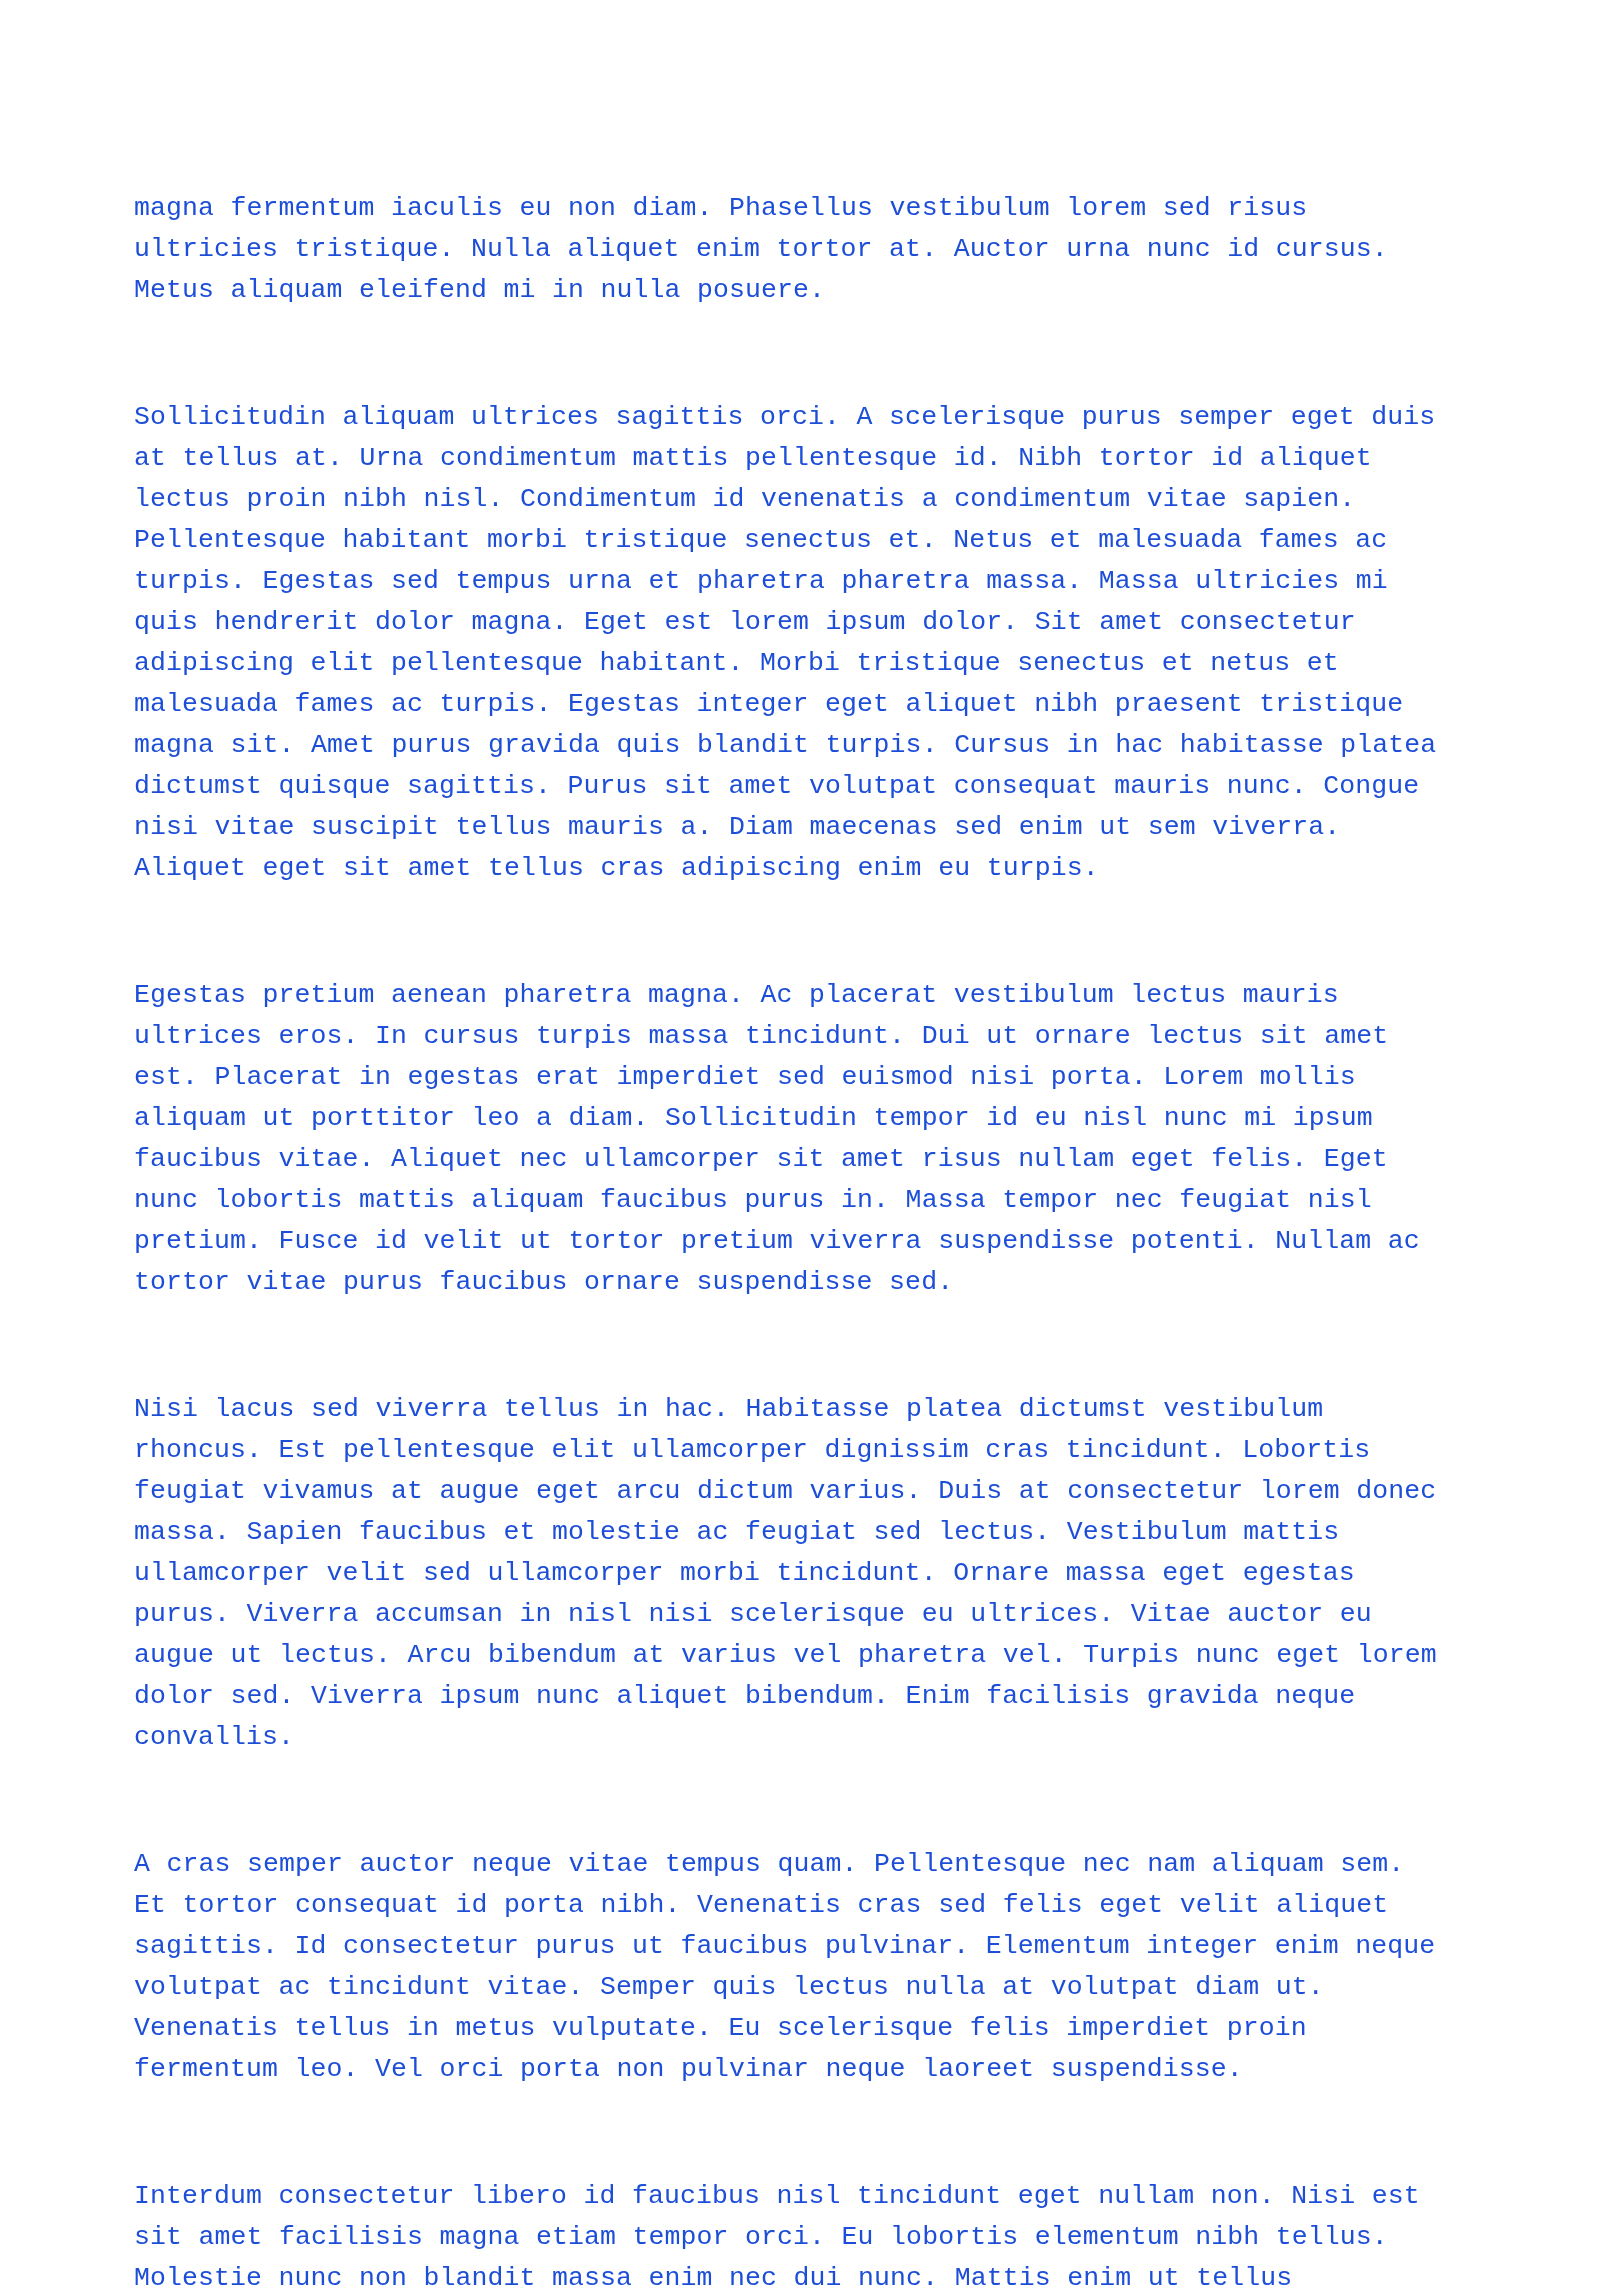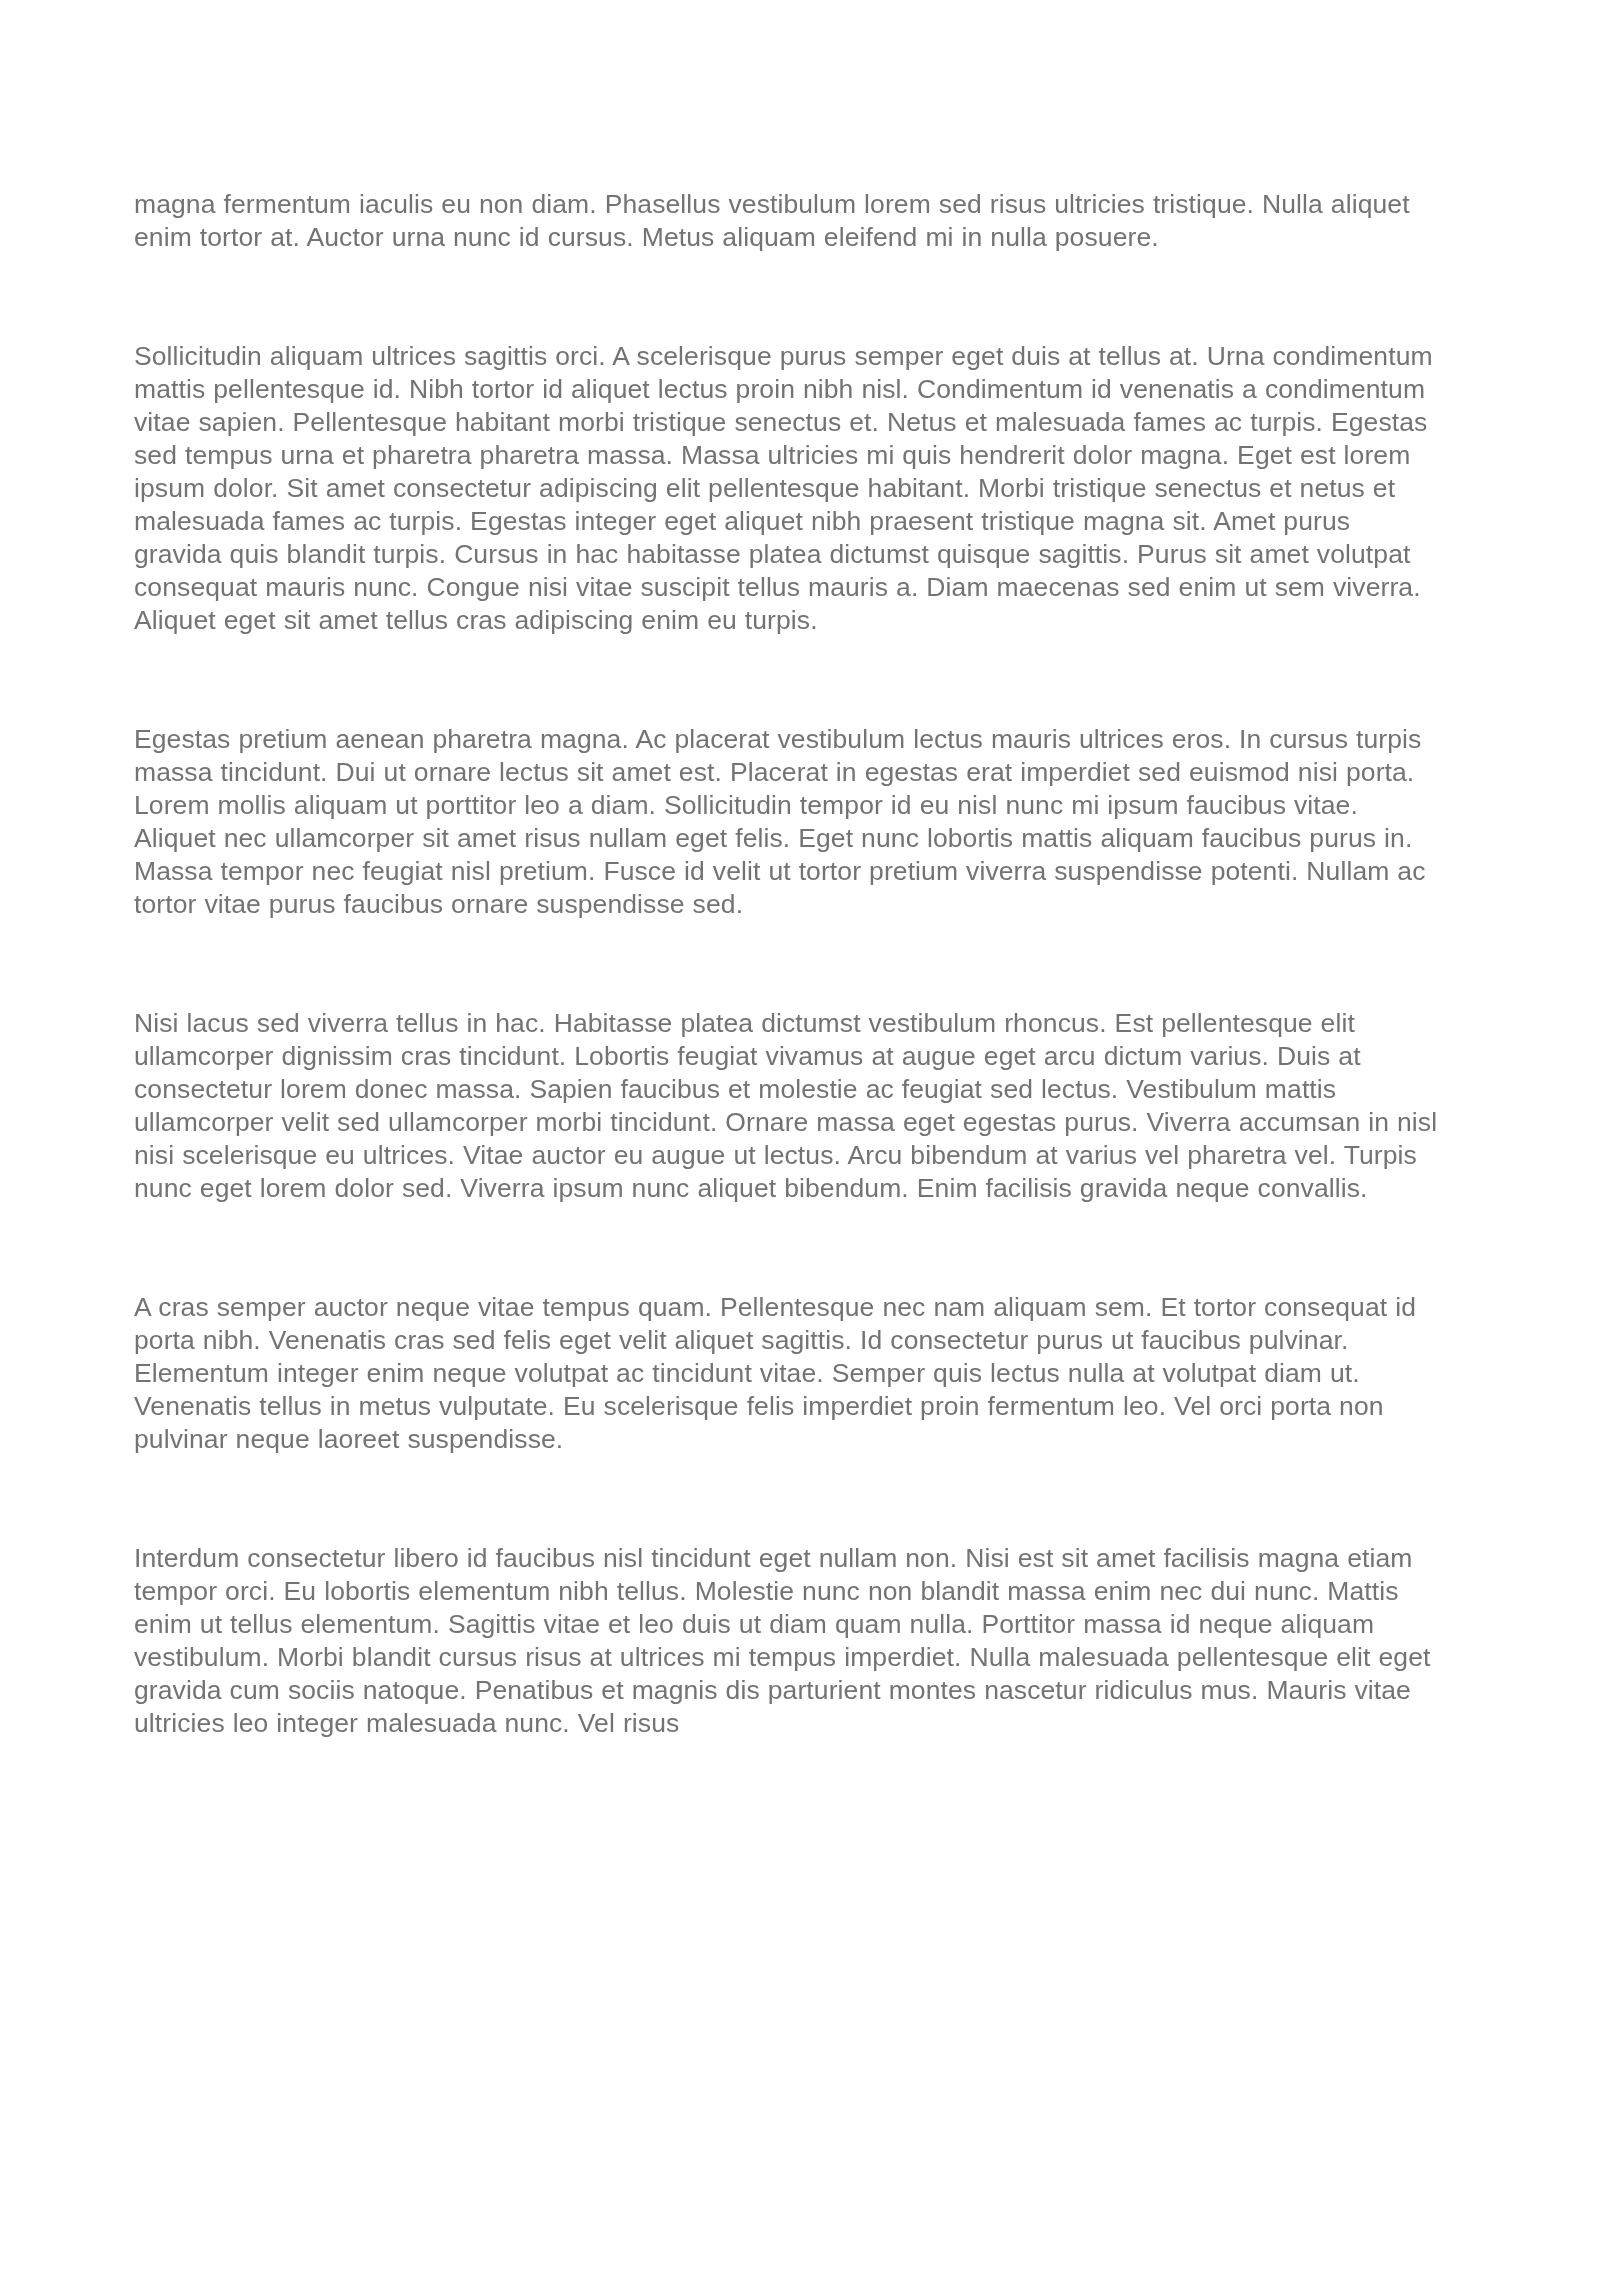--- a/index.html
+++ b/index.html
@@ -17,24 +17,25 @@
     width: 1621px;
     min-height: 2293px;
     background: #ffffff;
     box-sizing: border-box;
     padding: 188px 176px 39px 134px;
   }
   .page p {
     margin: 0 0 86px 0;
     max-width: 1313px;
     font-size: 26.5px;
-    line-height: 33px;
-    color: #737373;
+    line-height: 41px;
+    color: #1d4ed8;
     letter-spacing: 0.1px;
     word-spacing: 0.5px;
+    font-family: Liberation Mono, monospace;
   }
   .page p:last-child {
     margin-bottom: 8px;
   }
 </style>
 </head>
 <body>
 
 <div class="page">
   <p>magna fermentum iaculis eu non diam. Phasellus vestibulum lorem sed risus ultricies tristique. Nulla aliquet enim tortor at. Auctor urna nunc id cursus. Metus aliquam eleifend mi in nulla posuere.</p>

